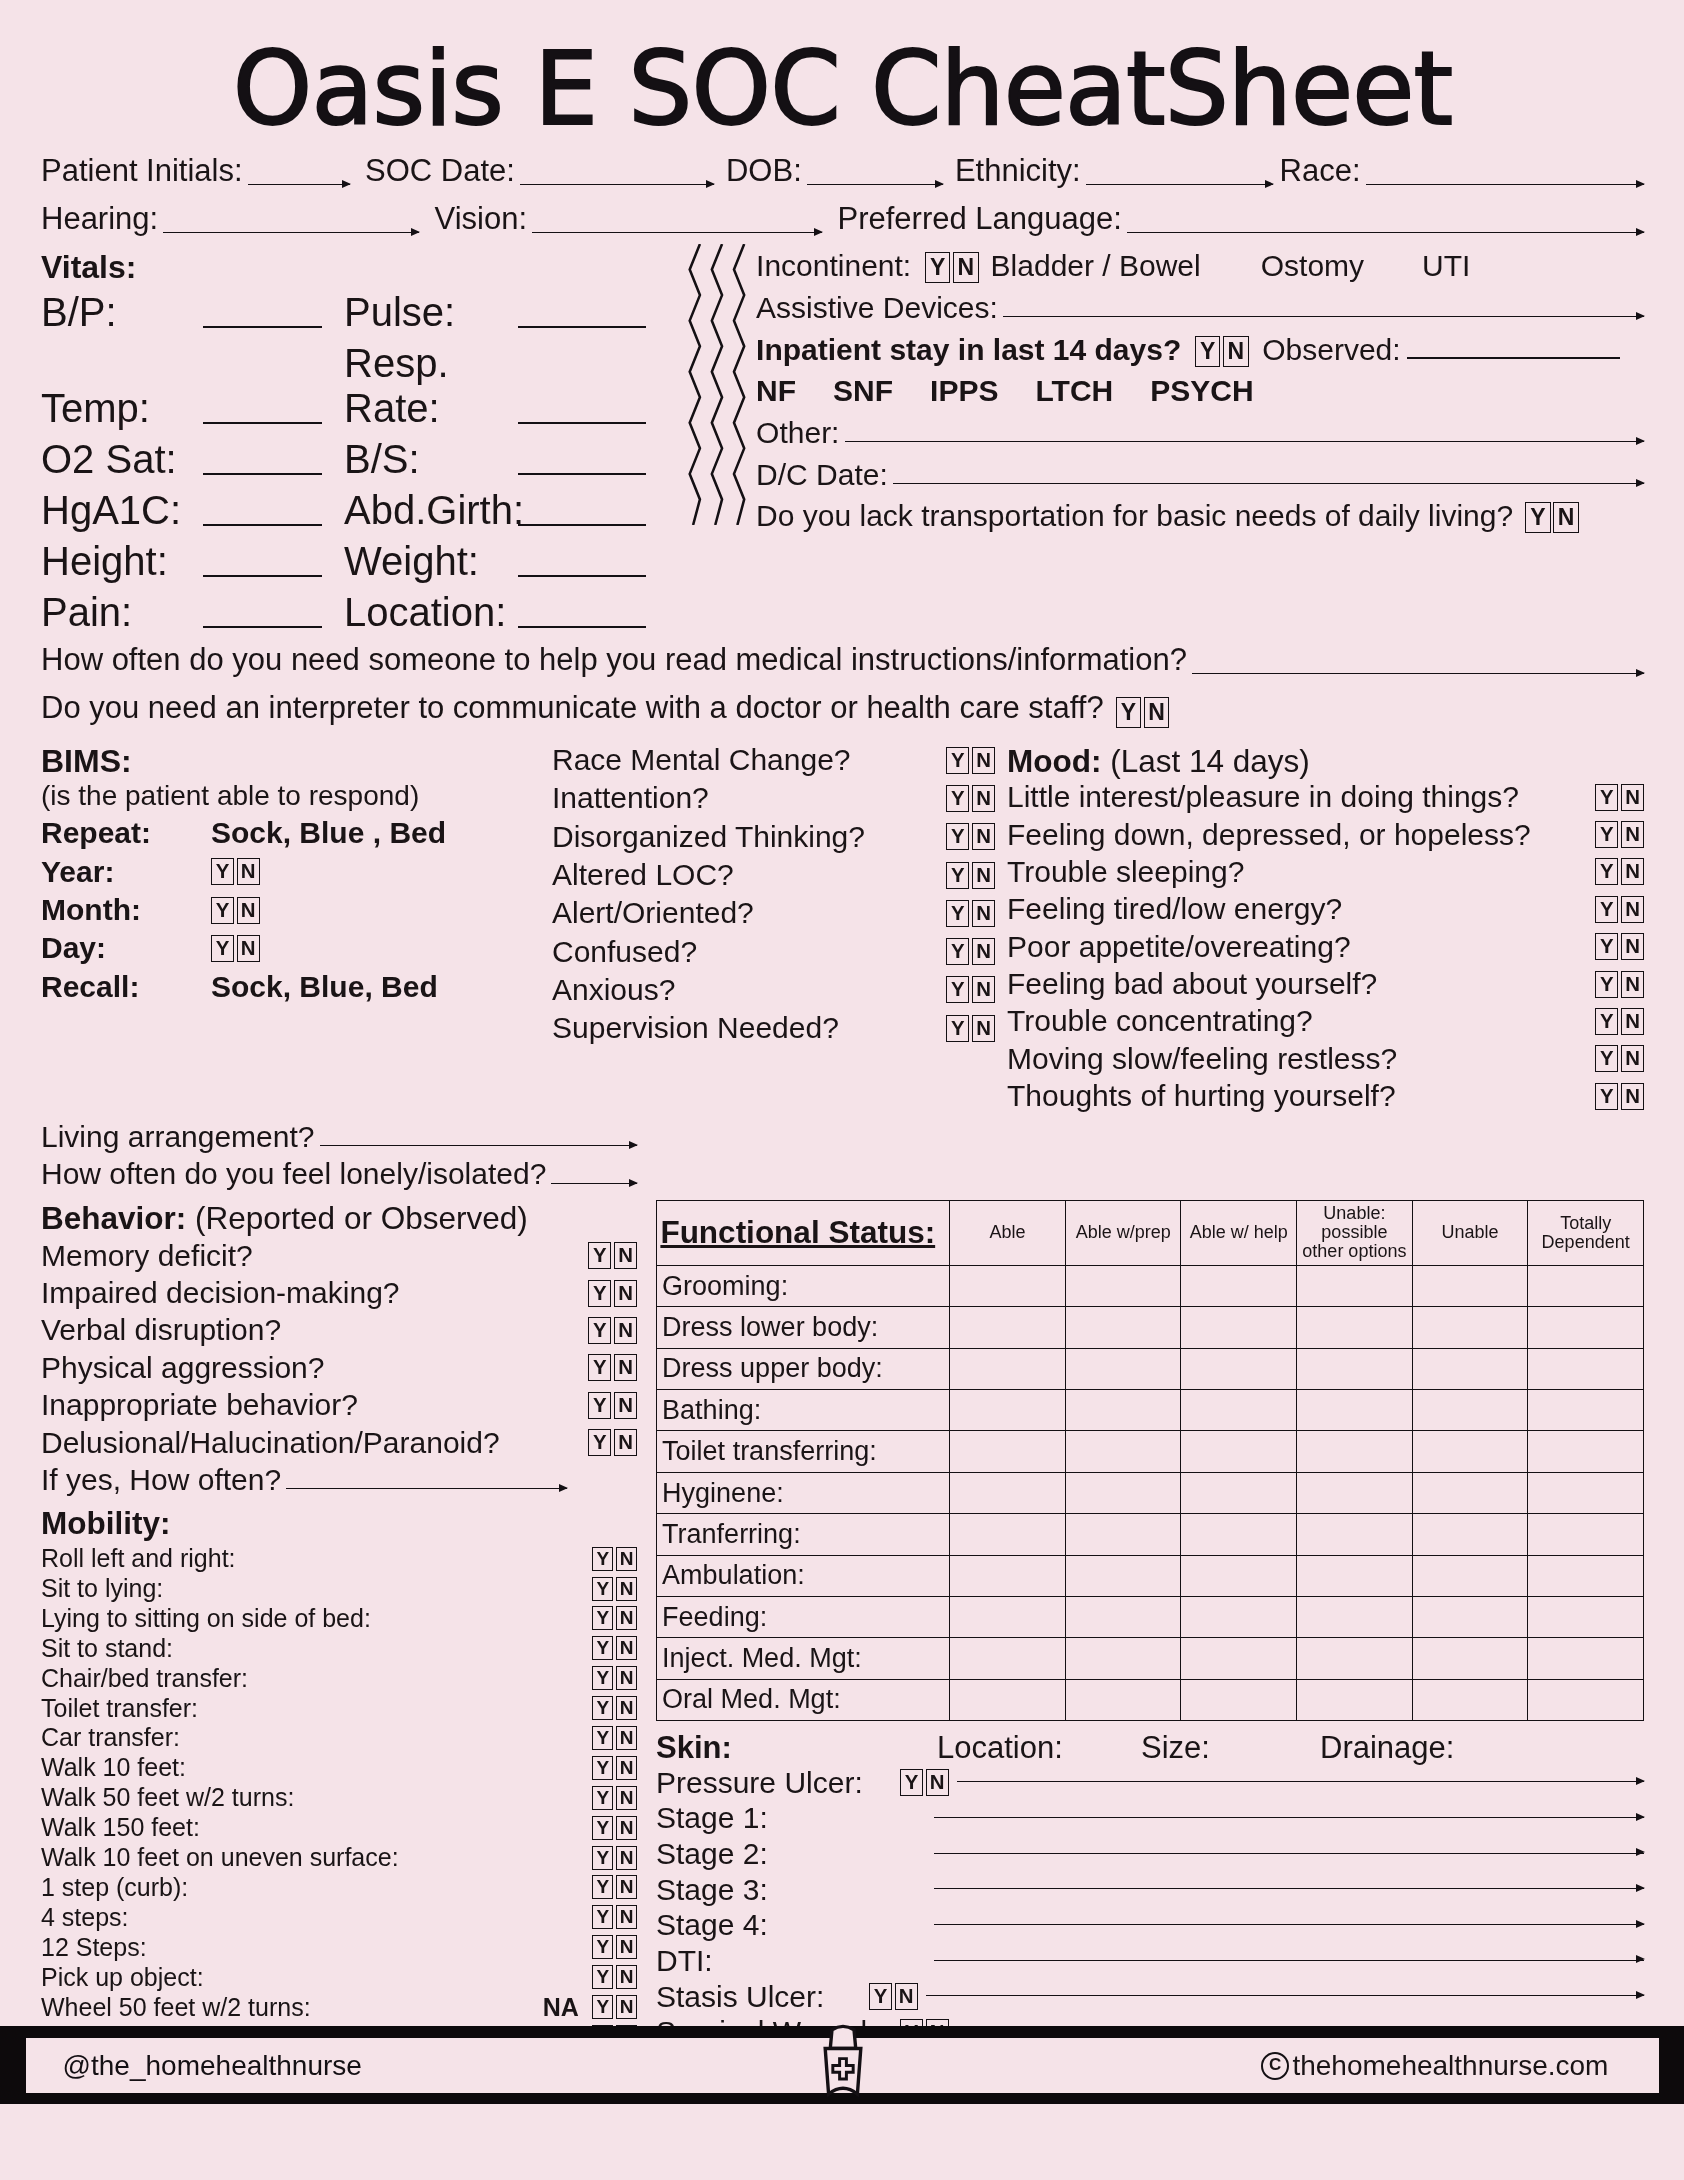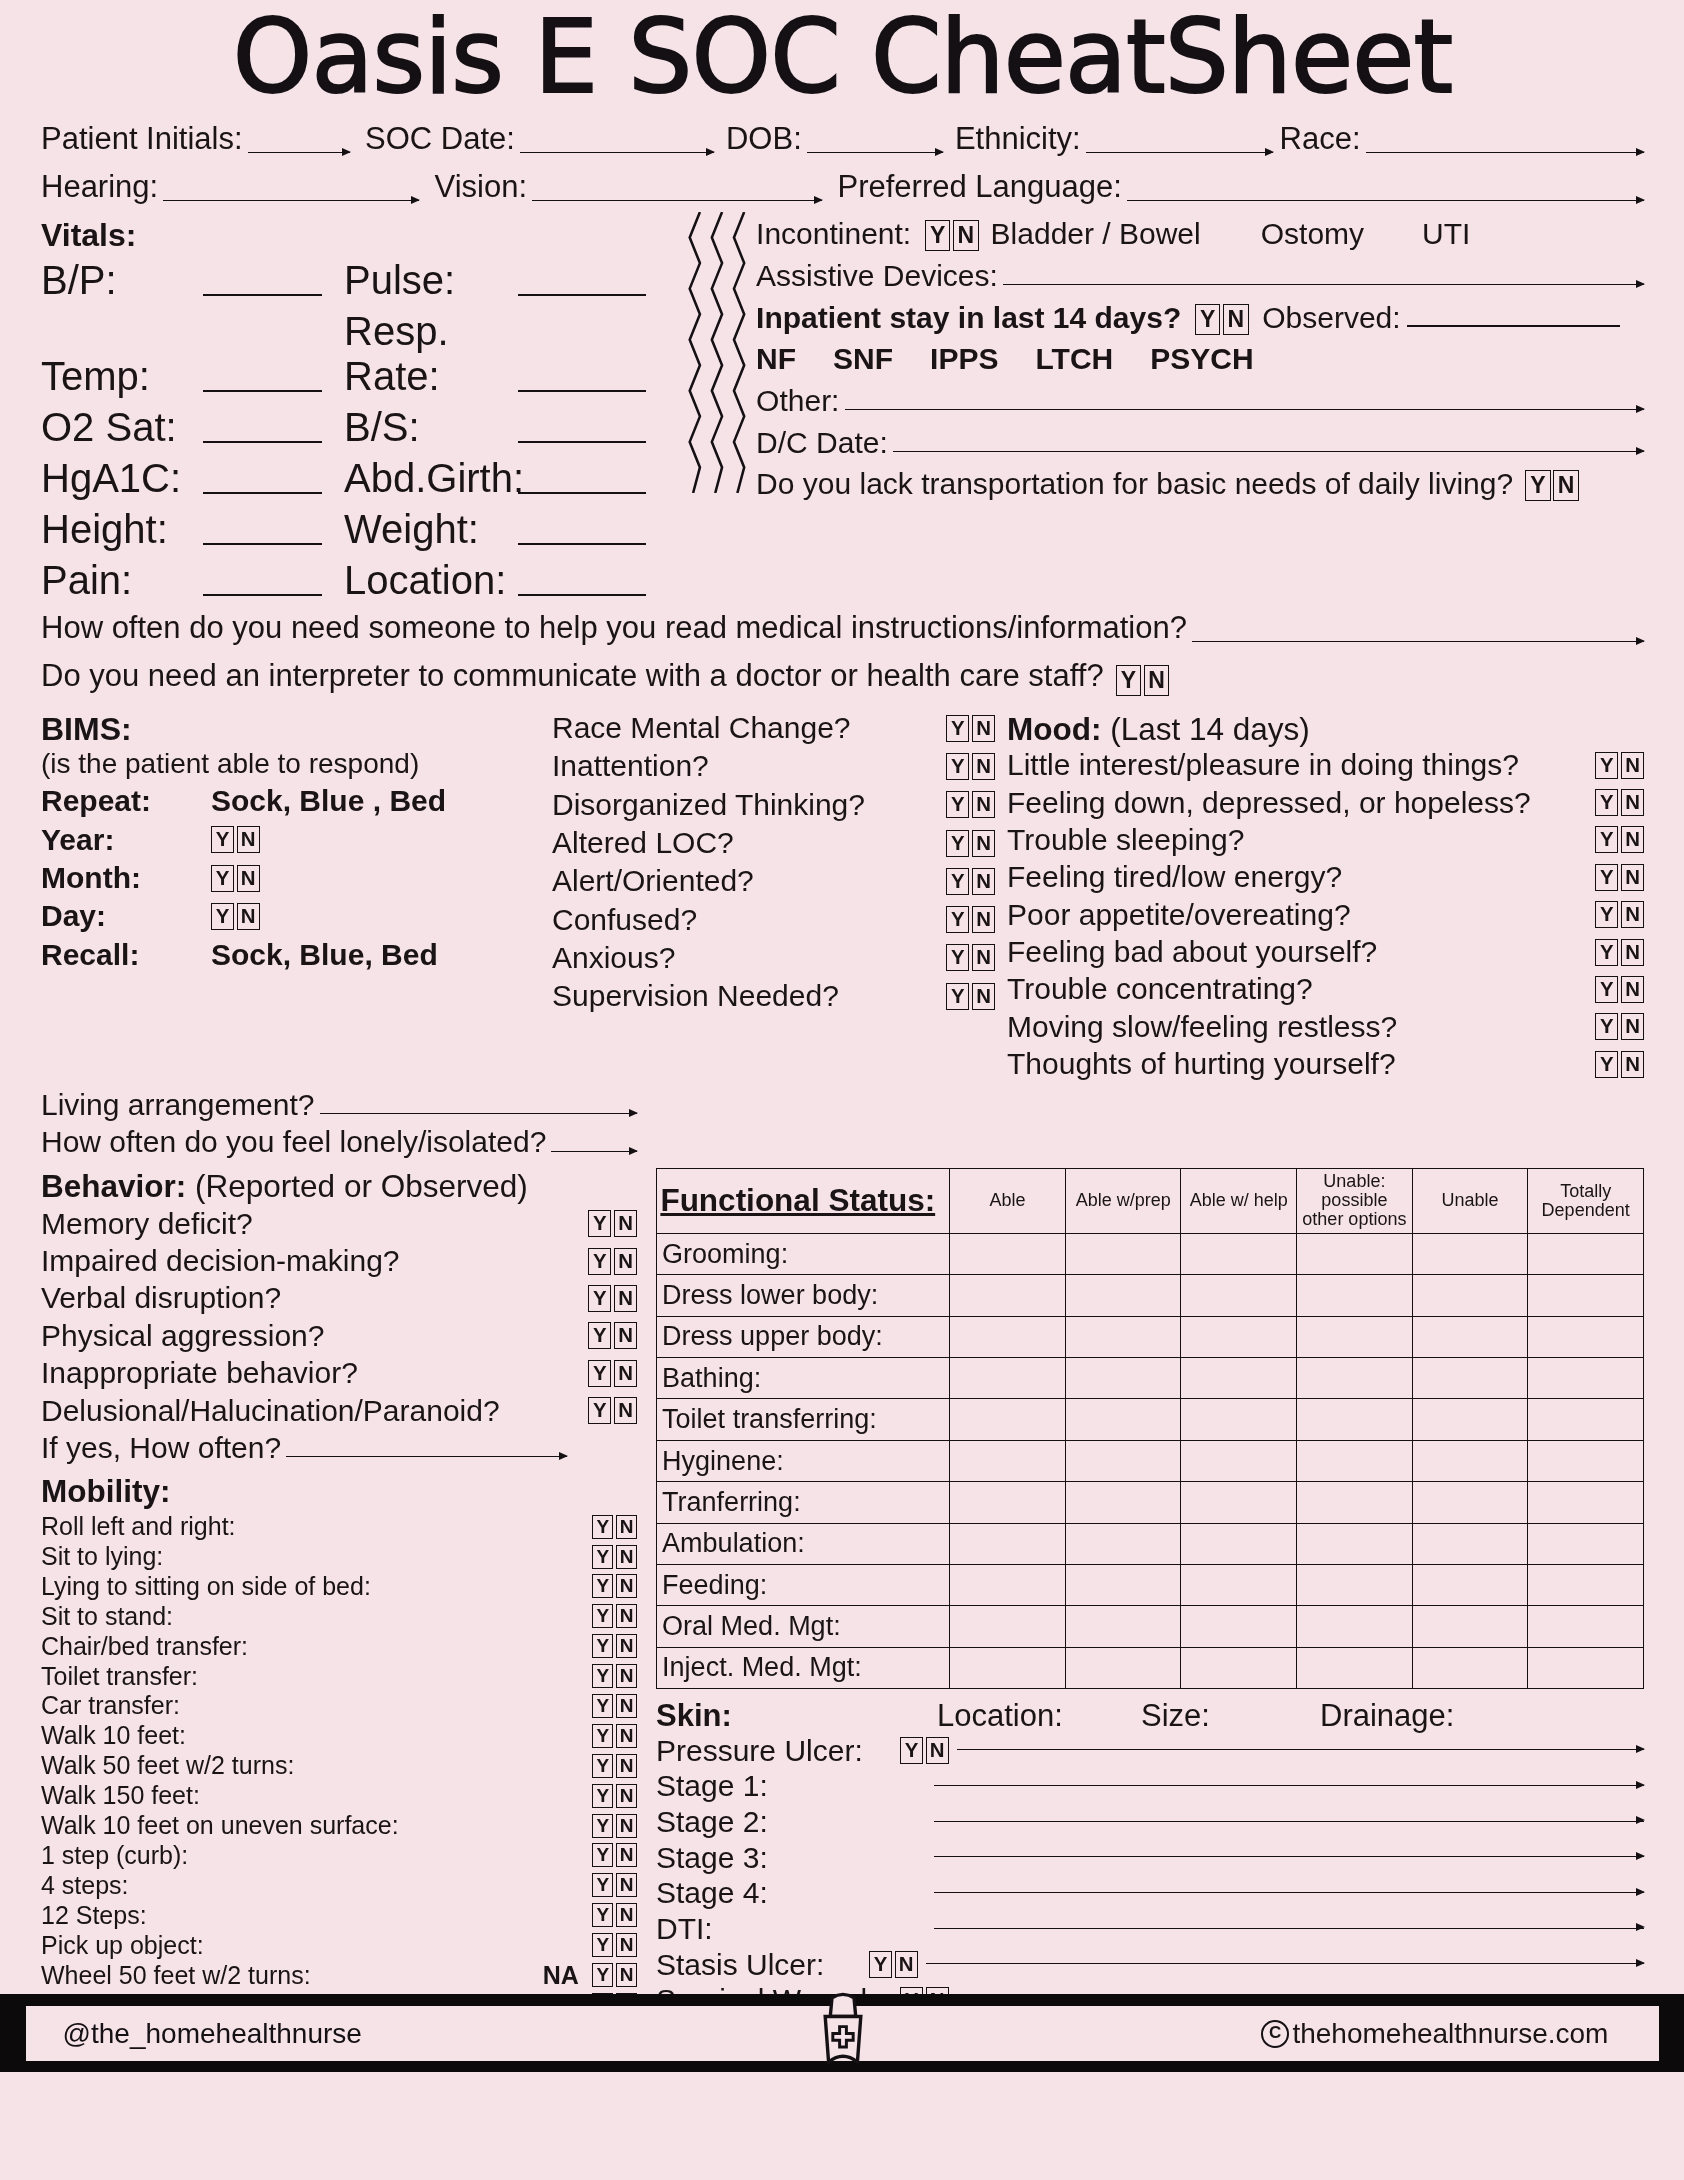--- a/index.html
+++ b/index.html
@@ -4,21 +4,21 @@
 <style>
   html,body{margin:0;padding:0;}
   body{
     width:1685px; height:2181px;
     background:#f5e3e8;
     font-family:"Liberation Sans", sans-serif;
     color:#1a1416;
     position:relative;
     overflow:hidden;
   }
-  .page{position:relative; width:1685px; height:2072px; background:#f5e3e8; box-sizing:border-box;}
+  .page{position:relative; width:1685px; height:2072px; background:#f5e3e8; box-sizing:border-box;margin-top:32px;}
 
   
   .title{
     text-align:center;
     font-size:101px;
     line-height:1.0;
     font-weight:400;
     letter-spacing:-0.9px;
     padding-top:6.8px;
     font-family:"DejaVu Sans", sans-serif;
@@ -761,30 +761,30 @@
             <tr>
               <td class="rn">Feeding:</td>
               <td class="cell"></td>
               <td class="cell"></td>
               <td class="cell"></td>
               <td class="cell"></td>
               <td class="cell"></td>
               <td class="cell"></td>
             </tr>
             <tr>
+              <td class="rn">Inject. Med. Mgt:</td>
+              <td class="cell"></td>
+              <td class="cell"></td>
+              <td class="cell"></td>
+              <td class="cell"></td>
+              <td class="cell"></td>
+              <td class="cell"></td>
+            </tr>
+            <tr>
               <td class="rn">Oral Med. Mgt:</td>
-              <td class="cell"></td>
-              <td class="cell"></td>
-              <td class="cell"></td>
-              <td class="cell"></td>
-              <td class="cell"></td>
-              <td class="cell"></td>
-            </tr>
-            <tr>
-              <td class="rn">Inject. Med. Mgt:</td>
               <td class="cell"></td>
               <td class="cell"></td>
               <td class="cell"></td>
               <td class="cell"></td>
               <td class="cell"></td>
               <td class="cell"></td>
             </tr>
           </tbody>
       </table>
 

